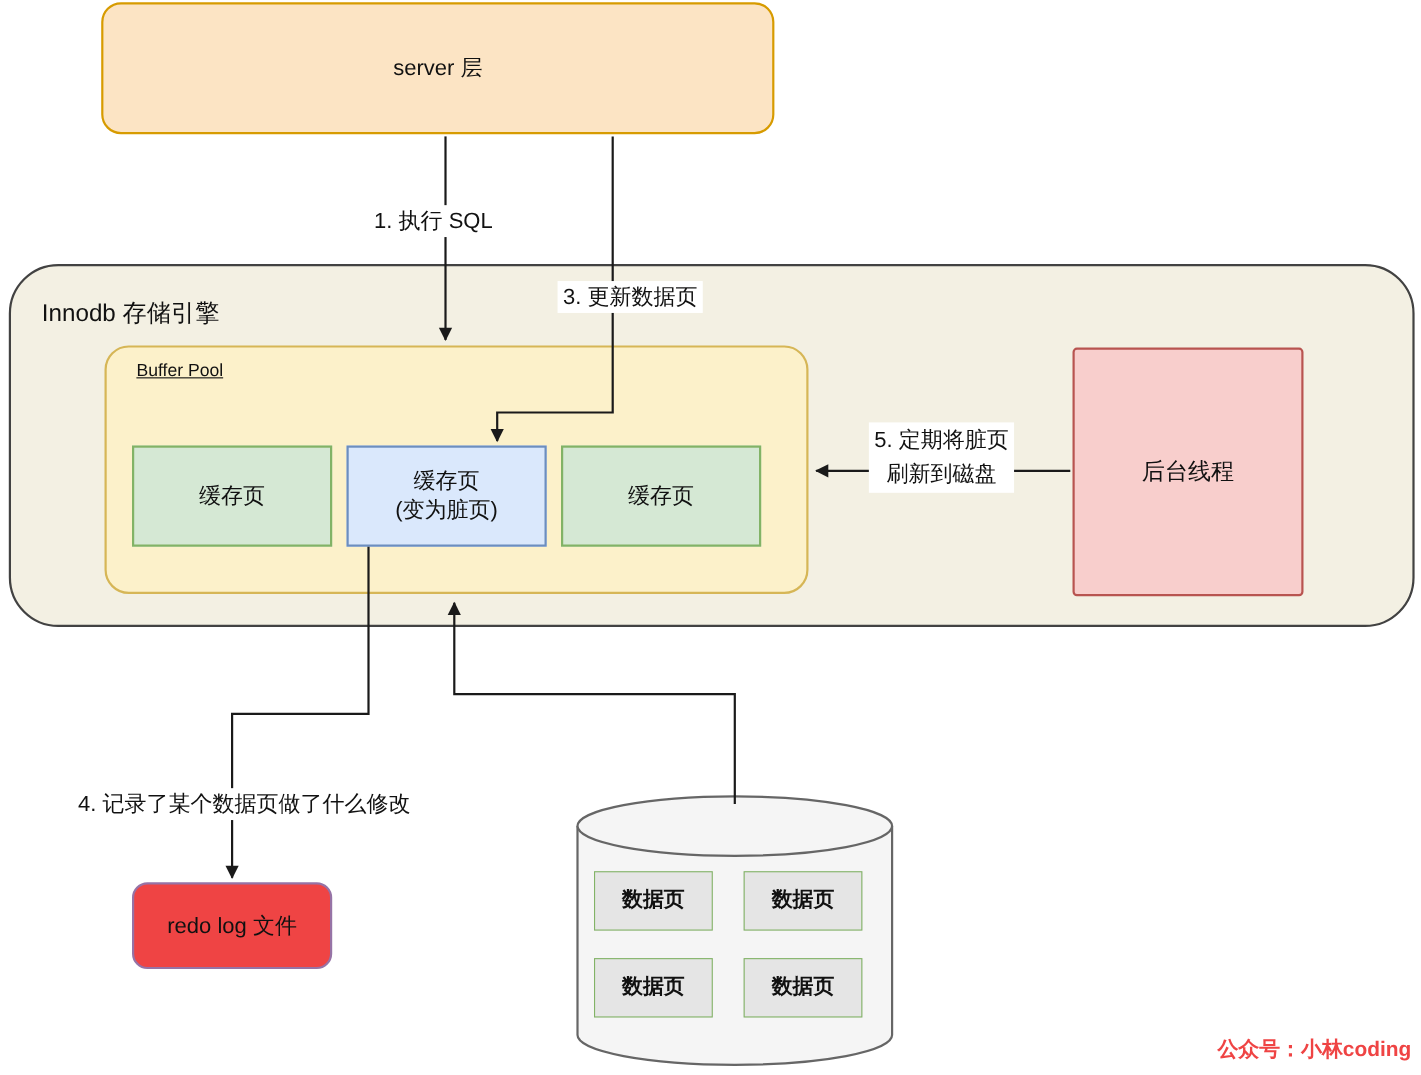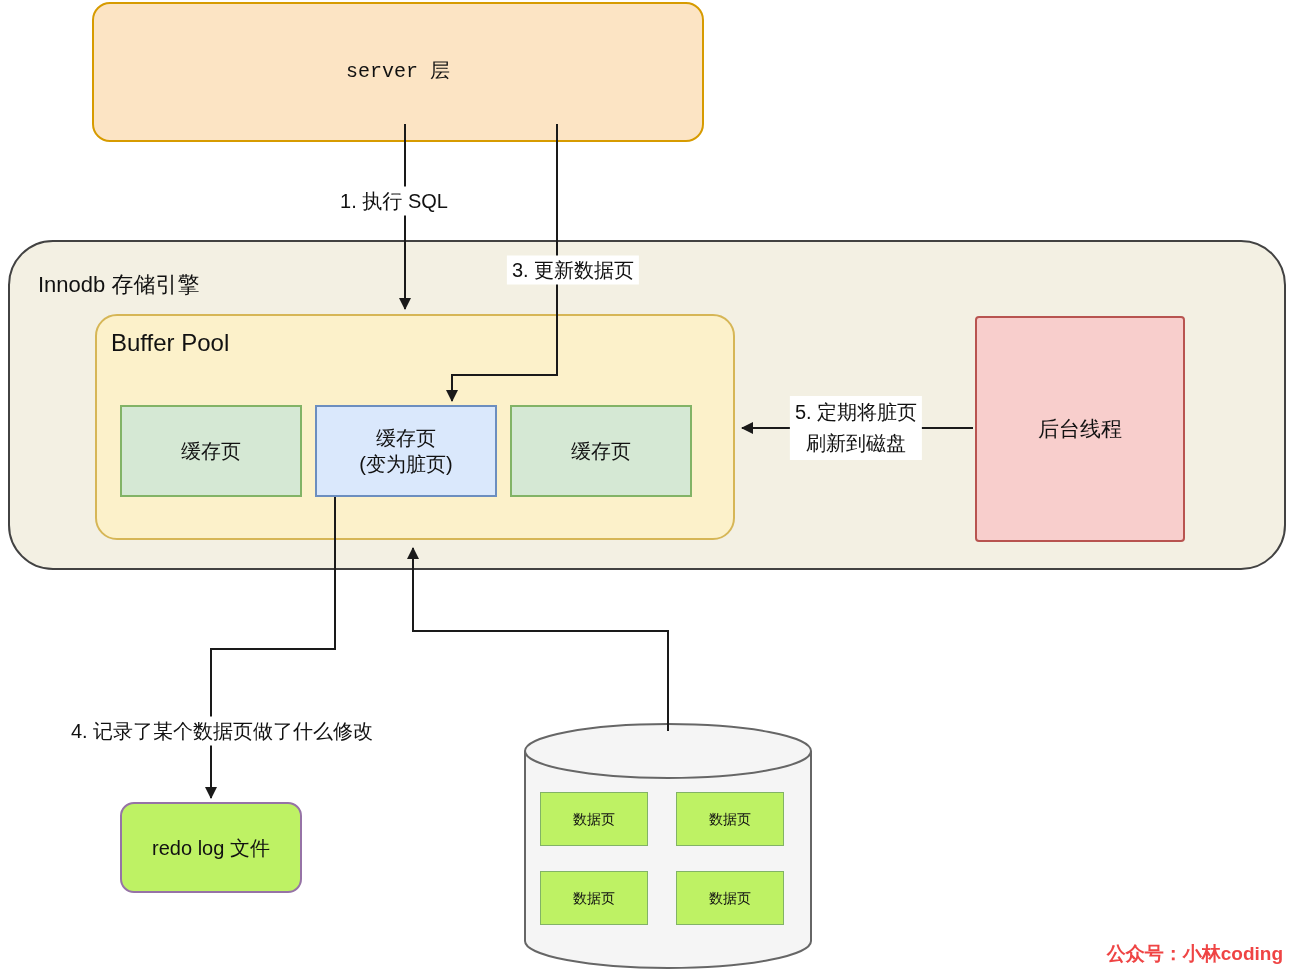--- a/index.html
+++ b/index.html
@@ -3,37 +3,37 @@
 <meta charset="utf-8">
 <style>
   html,body{margin:0;padding:0;background:#ffffff;}
   body{font-family:"Liberation Sans","DejaVu Sans",sans-serif;color:#111;}
   #canvas{position:relative;width:1292px;height:977px;background:#ffffff;overflow:hidden;}
   .abs{position:absolute;box-sizing:border-box;}
   .box{position:absolute;box-sizing:border-box;display:flex;flex-direction:column;
        align-items:center;justify-content:center;text-align:center;font-size:20px;line-height:1.3;}
   .svglayer{position:absolute;left:0;top:0;pointer-events:none;}
 
-  #server-box{left:92px;top:2px;width:612px;height:140px;background:#fce4c4;
-              border:2.5px solid #d79b00;border-radius:18px;font-family:Liberation Mono, monospace;}
+  #server-box{left:92px;top:2px;width:612px;height:120px;background:#fce4c4;
+              border:2.5px solid #d79b00;border-radius:18px;}
   #innodb-box{left:8px;top:240px;width:1278px;height:330px;background:#f3f0e3;
               border:2px solid #424242;border-radius:45px;}
   #innodb-title{position:absolute;left:28px;top:28px;font-size:22px;text-align:right;}
   #buffer-pool{left:95px;top:314px;width:640px;height:226px;background:#fcf1ca;
                border:2px solid #d6b656;border-radius:22px;}
-  #buffer-pool-title{position:absolute;left:14px;top:13px;font-size:24px;}
+  #buffer-pool-title{position:absolute;left:27px;top:13px;font-size:16px;text-decoration:underline;}
   .cache-page{background:#d5e8d4;border:2px solid #82b366;}
   #cache-page-1{left:120px;top:405px;width:182px;height:92px;}
   #dirty-page{left:315px;top:405px;width:182px;height:92px;background:#dae8fc;border:2px solid #6c8ebf;}
   #cache-page-2{left:510px;top:405px;width:182px;height:92px;}
   #bg-thread{left:975px;top:316px;width:210px;height:226px;background:#f8cecc;
              border:2px solid #b85450;border-radius:4px;font-size:21px;}
-  #redo-log{left:120px;top:802px;width:182px;height:91px;background:#bef264;
+  #redo-log{left:120px;top:802px;width:182px;height:79px;background:#ef4444;
             border:2px solid #9673a6;border-radius:14px;}
-  .disk-page{background:#bef264;border:1.5px solid #82b366;font-size:14px;}
+  .disk-page{background:#e5e5e5;border:1.5px solid #82b366;font-size:19px;font-weight:bold;}
   #disk-page-1{left:540px;top:792px;width:108px;height:54px;}
   #disk-page-2{left:676px;top:792px;width:108px;height:54px;}
   #disk-page-3{left:540px;top:871px;width:108px;height:54px;}
   #disk-page-4{left:676px;top:871px;width:108px;height:54px;}
   #disk-label{left:568px;top:936px;width:200px;justify-content:flex-start;height:28px;}
 
   .step-label{position:absolute;transform:translate(-50%,-50%);background:#ffffff;
               padding:1px 5px;font-size:20px;white-space:nowrap;text-align:center;}
   #step5-label{line-height:1.55;}
   #watermark{position:absolute;right:9px;top:941px;font-size:19px;font-weight:bold;color:#ef4444;}
@@ -101,19 +101,19 @@
     <path d="M405,124 L405,309" fill="none" stroke="#1a1a1a" stroke-width="2" marker-end="url(#ah)"></path>
     <path d="M557,124 L557,375 L452,375 L452,401" fill="none" stroke="#1a1a1a" stroke-width="2" marker-end="url(#ah)"></path>
     <path d="M973,428 L742,428" fill="none" stroke="#1a1a1a" stroke-width="2" marker-end="url(#ah)"></path>
     <path d="M335,497 L335,649 L211,649 L211,798" fill="none" stroke="#1a1a1a" stroke-width="2" marker-end="url(#ah)"></path>
     <path d="M668,731 L668,631 L413,631 L413,548" fill="none" stroke="#1a1a1a" stroke-width="2" marker-end="url(#ah)"></path>
   </svg>
 
   <div class="step-label" style="left:394px;top:201px;">1. 执行 SQL</div>
   <div class="step-label" style="left:573px;top:270px;">3. 更新数据页</div>
   <div class="step-label" style="left:222px;top:731px;">4. 记录了某个数据页做了什么修改</div>
-  <div class="step-label" id="step5-label" style="left:856px;top:428px;">
+  <div class="step-label" id="step5-label" style="left:856px;top:416px;">
     <div>5. 定期将脏页</div>
     <div>刷新到磁盘</div>
   </div>
 
   <div id="watermark">公众号：小林coding</div>
 </div>
 
 </body></html>

